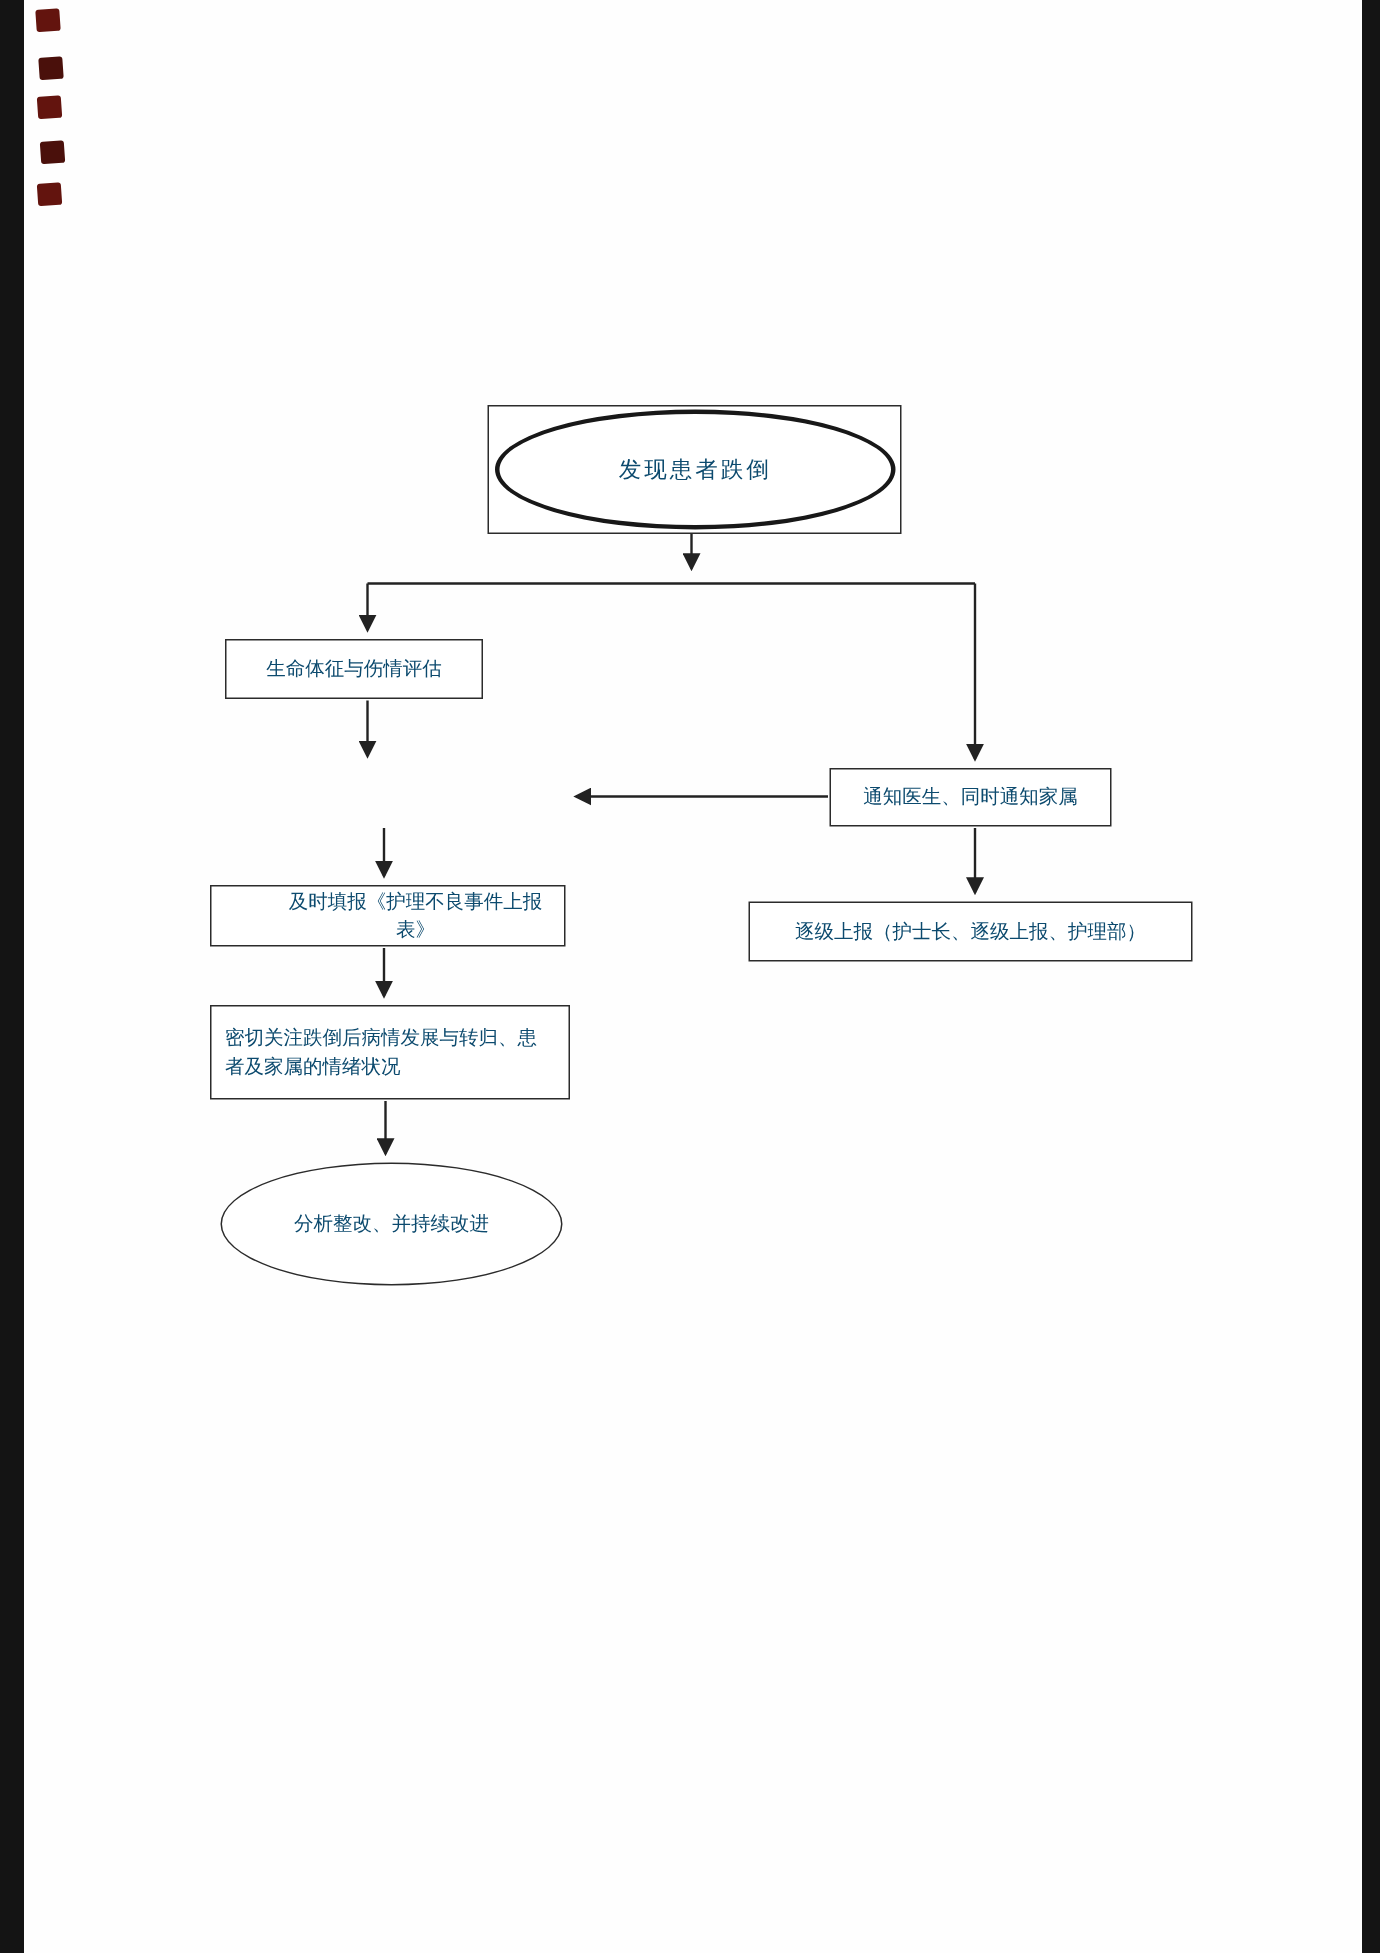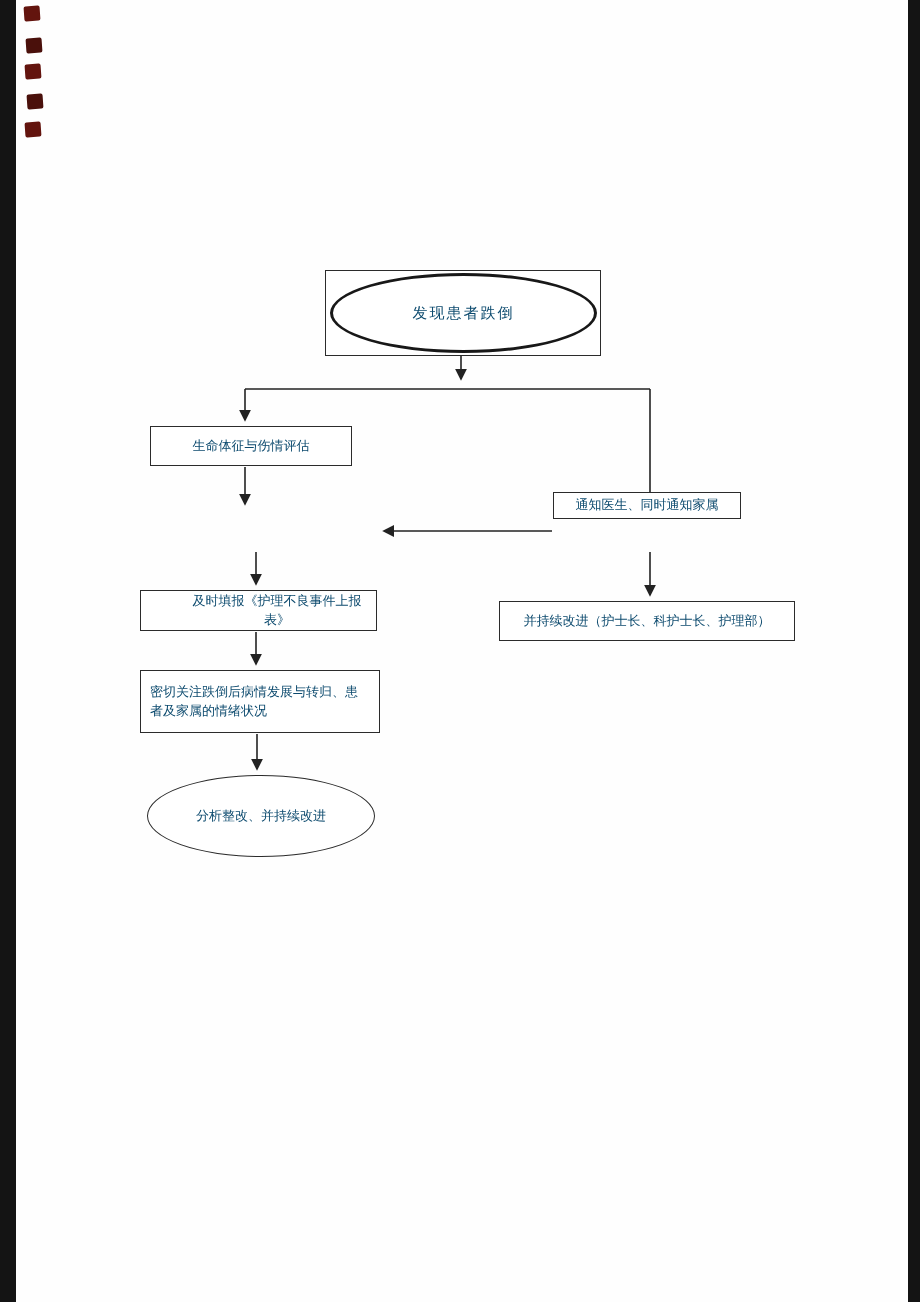--- a/index.html
+++ b/index.html
@@ -39,23 +39,23 @@
     position:absolute;left:330px;top:273px;width:267px;height:80px;
     border:3px solid #181818;border-radius:50%;
     background:#fff;box-sizing:border-box;
     display:flex;align-items:center;justify-content:center;
     font-size:15px;letter-spacing:2px;
   }
   #end-ellipse{
     left:147px;top:775px;width:228px;height:82px;
     font-size:13px;
   }
-  #node-assess{left:150px;top:426px;width:202px;height:40px;}
+  #node-assess{left:150px;top:426px;width:172px;height:40px;}
   #node-assist{left:140px;top:510px;width:237px;height:41px;}
-  #node-notify{left:553px;top:492px;width:188px;height:27px;}
+  #node-notify{left:553px;top:512px;width:188px;height:39px;}
   #node-report{left:499px;top:601px;width:296px;height:40px;}
   #node-fill{left:140px;top:590px;width:237px;height:41px;padding-left:43px;}
   #node-monitor{left:140px;top:670px;width:240px;height:63px;}
   svg#connectors{position:absolute;left:0;top:0;pointer-events:none;}
 </style>
 </head>
 <body>
 
 <div id="page">
 
@@ -95,21 +95,21 @@
   <div id="node-assess" class="node">
     <span>生命体征与伤情评估</span>
   </div>
 
 
   <div id="node-notify" class="node">
     <span>通知医生、同时通知家属</span>
   </div>
 
   <div id="node-report" class="node">
-    <span>并持续改进（护士长、科护士长、护理部）</span>
+    <span>逐级上报（护士长、逐级上报、护理部）</span>
   </div>
 
   <div id="node-fill" class="node">
     <span>及时填报《护理不良事件上报表》</span>
   </div>
 
   <div id="node-monitor" class="node left-text">
     <span>密切关注跌倒后病情发展与转归、患者及家属的情绪状况</span>
   </div>
 

